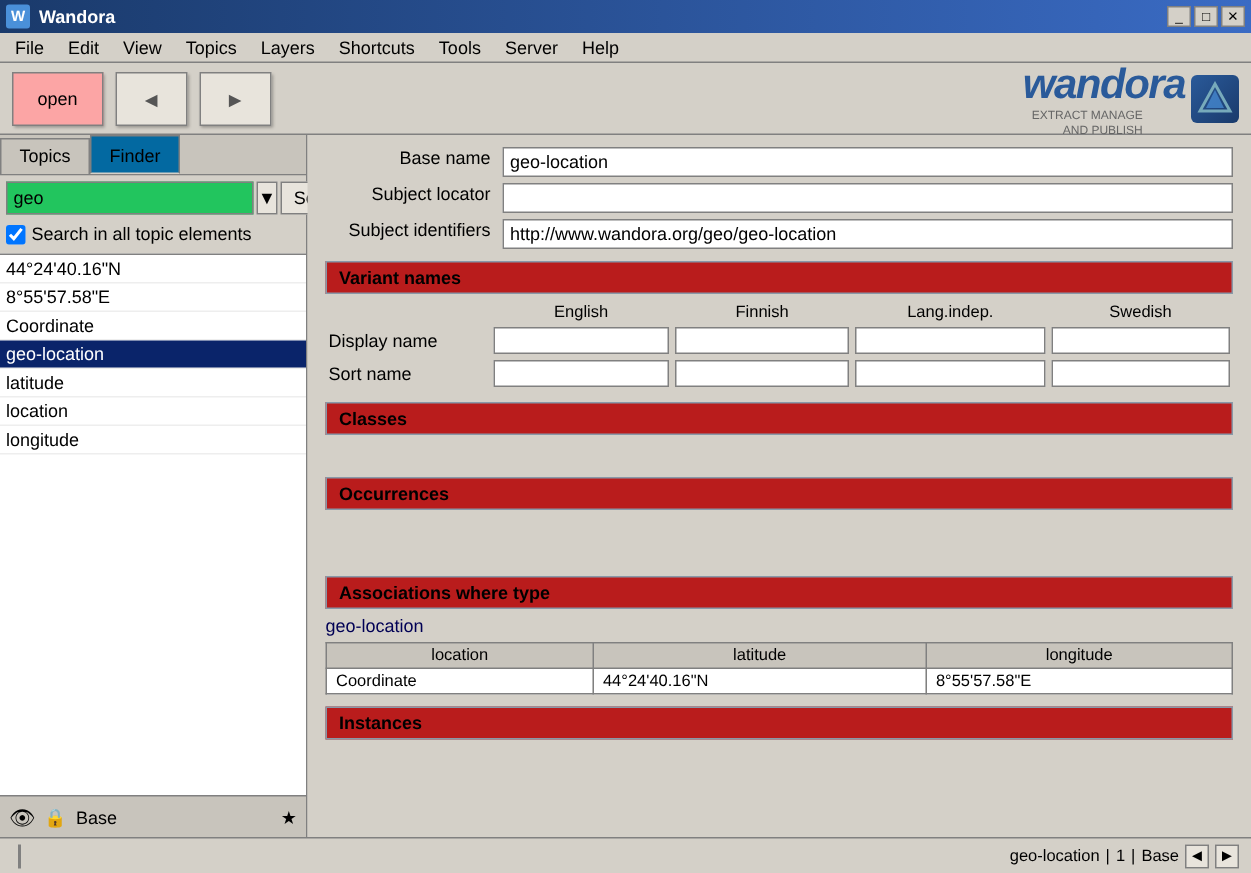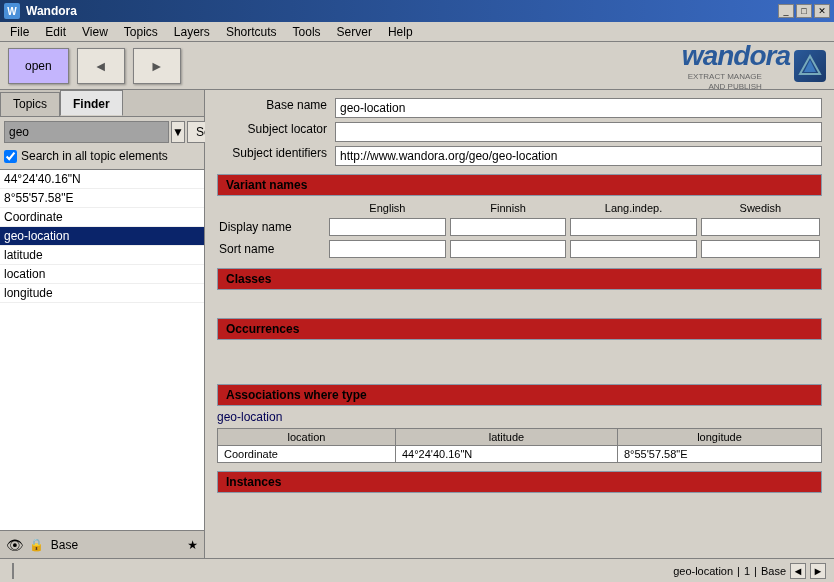--- a/index.html
+++ b/index.html
@@ -68,21 +68,21 @@
     .toolbar {
       background: #d4d0c8;
       height: 48px;
       display: flex;
       align-items: center;
       padding: 4px 8px;
       gap: 8px;
       border-bottom: 1px solid #808080;
     }
     .toolbar-btn {
-      background: #c4b5fd;
+      background: #fca5a5;
       border: 1px solid #808080;
       padding: 4px 16px;
       cursor: pointer;
       font-size: 12px;
       height: 36px;
       display: flex; align-items: center; justify-content: center;
       min-width: 60px;
       box-shadow: 1px 1px 2px rgba(0,0,0,0.3);
     }
     .toolbar-nav-btn {
@@ -143,39 +143,39 @@
     .tab {
       padding: 4px 12px;
       cursor: pointer;
       border: 1px solid #808080;
       border-bottom: none;
       background: #c8c4bc;
       font-size: 12px;
       margin-top: 2px;
     }
     .tab.active {
-      background: #e5e5e5;
-      font-weight: bold;
+      background: #0369a1;
+      font-weight: normal;
       border-bottom: 1px solid #d4d0c8;
       margin-top: 0;
       padding-top: 6px;
     }
 
     .search-area {
       padding: 4px;
       background: #d4d0c8;
     }
     .search-row {
       display: flex; gap: 2px; margin-bottom: 4px;
     }
     .search-input {
       flex: 1;
       height: 22px;
       border: 1px solid #808080;
-      background: #a3a3a3;
+      background: #22c55e;
       padding: 2px 4px;
       font-size: 12px;
     }
     .search-dropdown {
       width: 20px; height: 22px;
       border: 1px solid #808080;
       background: #e8e4dc;
       cursor: pointer;
       display: flex; align-items: center; justify-content: center;
     }

